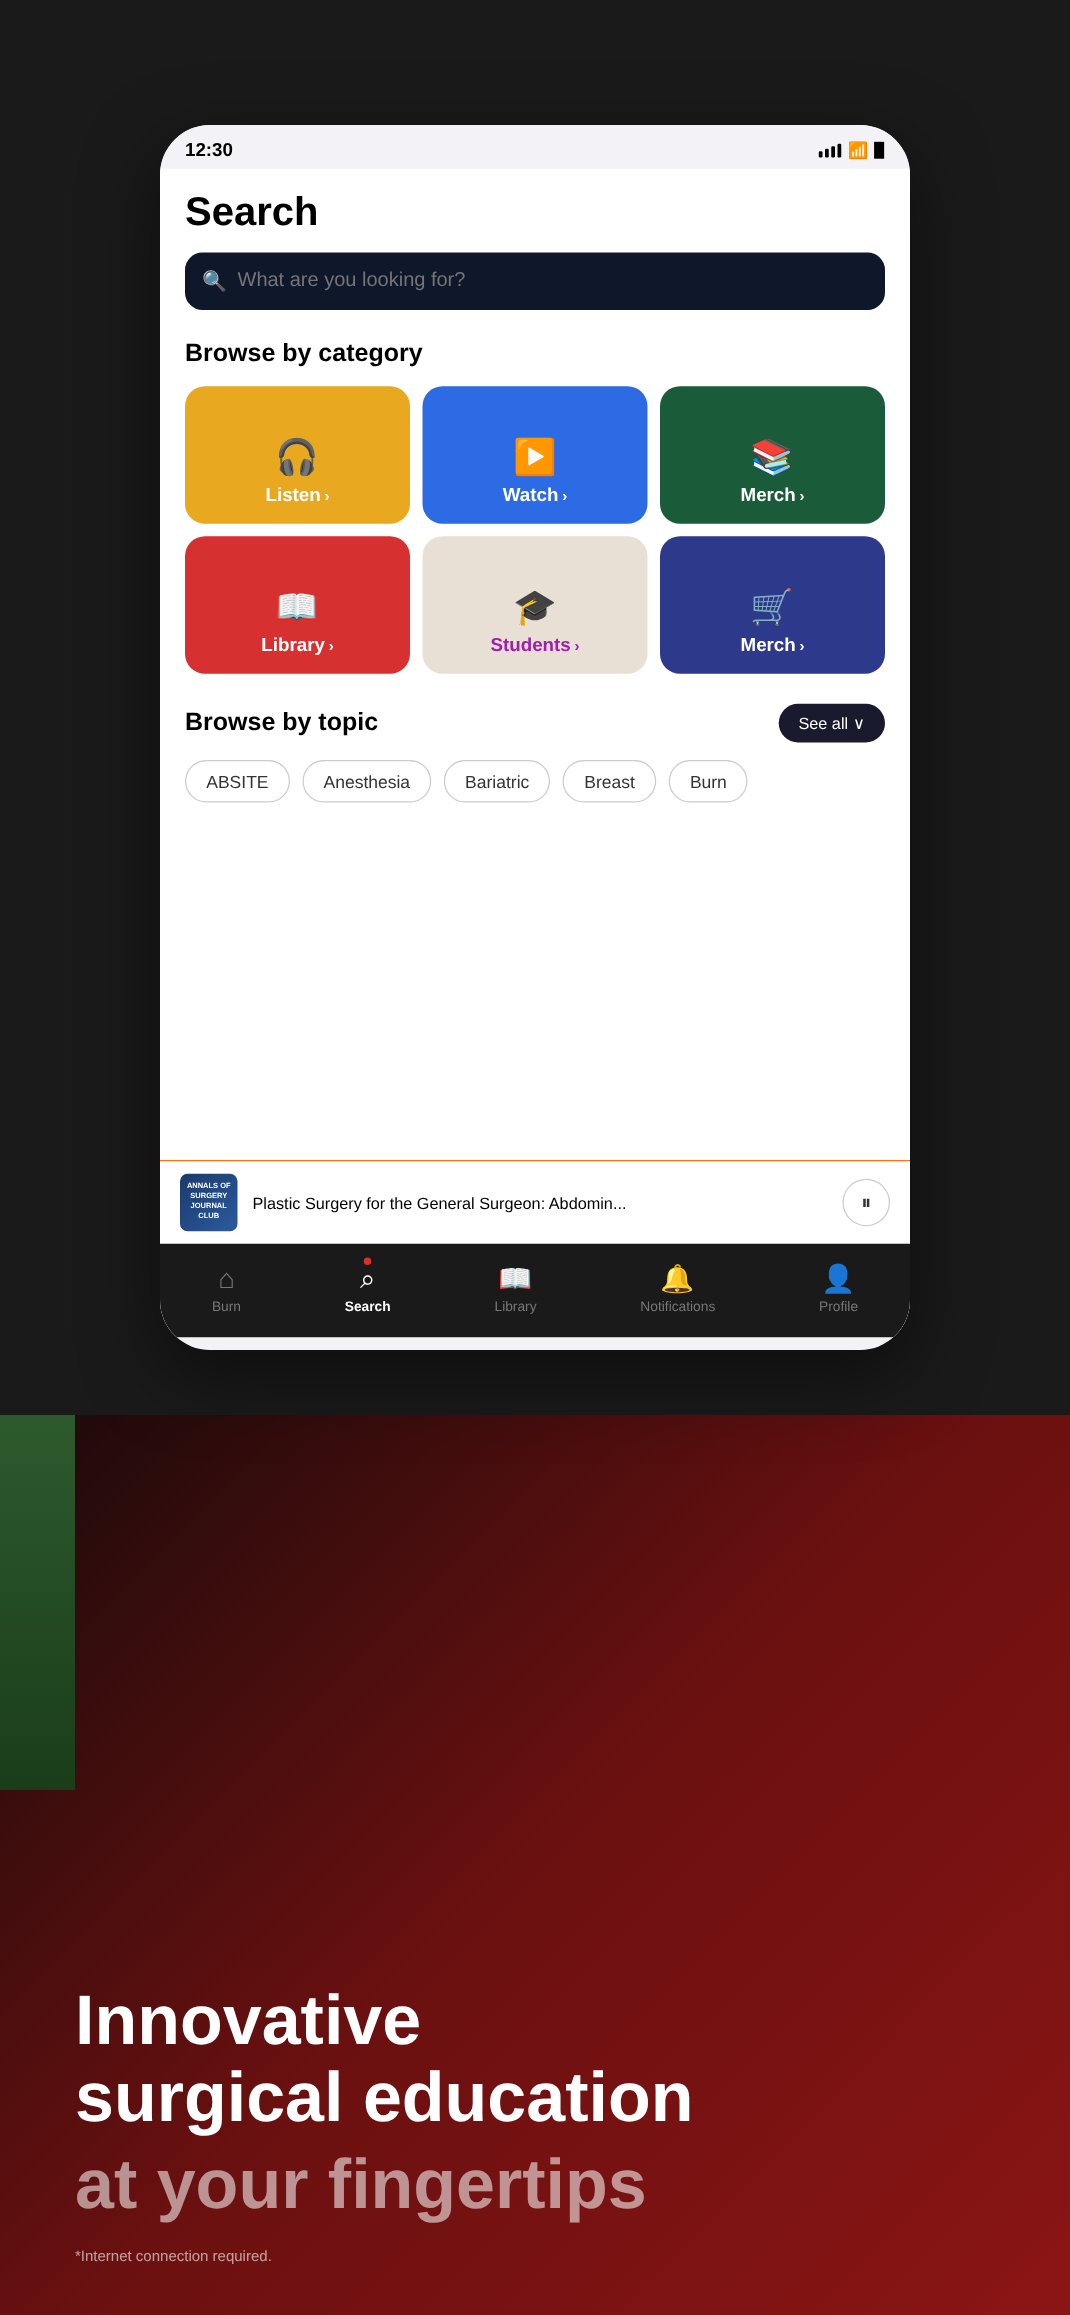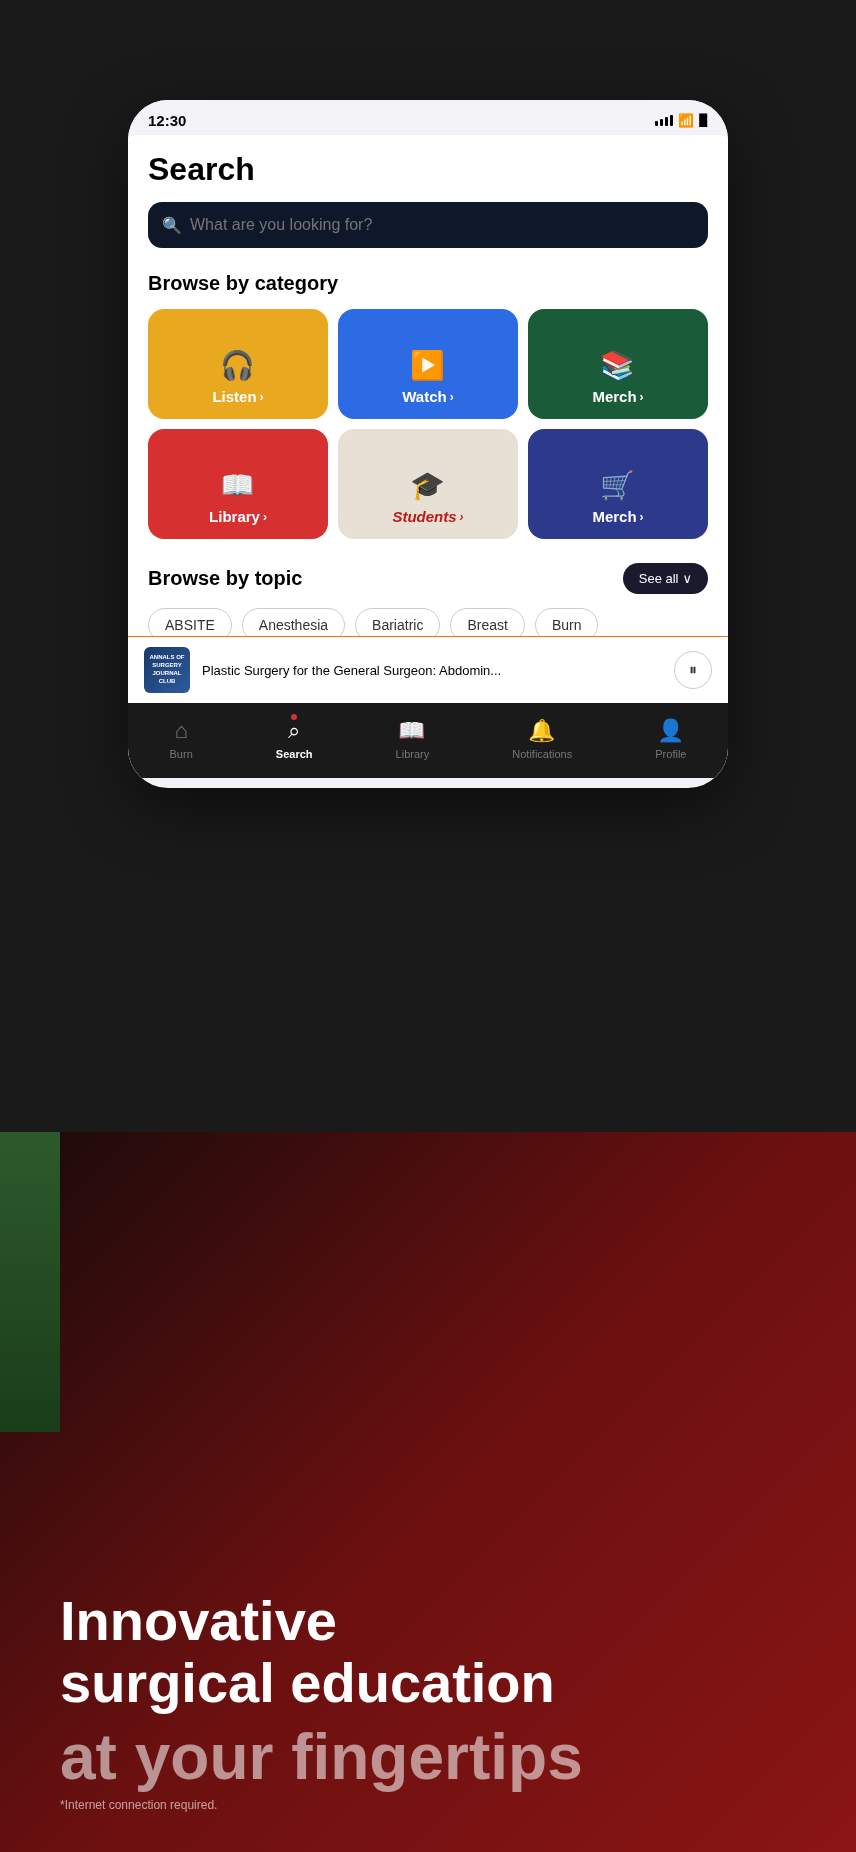--- a/index.html
+++ b/index.html
@@ -20,21 +20,21 @@
       background: #1a1a1a;
       z-index: 0;
     }
 
     
     .phone-frame {
       position: absolute;
       top: 100px;
       left: 128px;
       width: 600px;
-      height: 688px;
+      height: 980px;
       background: #f2f2f7;
       border-radius: 40px;
       box-shadow: 0 20px 60px rgba(0,0,0,0.5);
       overflow: hidden;
       z-index: 10;
     }
 
     
     .status-bar {
       display: flex;
@@ -160,21 +160,21 @@
     .category-card.students .category-icon { color: #222; }
 
     .category-label {
       font-size: 15px;
       font-weight: 600;
       color: #fff;
       display: flex;
       align-items: center;
       gap: 3px;
     }
-    .category-card.students .category-label { color: #b91c1c; font-style: italic; }
+    .category-card.students .category-label { color: #a21caf; }
     .category-arrow {
       font-size: 12px;
     }
 
     
     .topic-header {
       display: flex;
       justify-content: space-between;
       align-items: center;
       margin-bottom: 14px;
@@ -330,25 +330,25 @@
       z-index: 2;
     }
     .promo-headline {
       font-size: 56px;
       font-weight: 700;
       color: #fff;
       line-height: 1.1;
       margin-bottom: 8px;
     }
     .promo-subline {
-      font-size: 64px;
+      font-size: 56px;
       font-weight: 700;
       color: rgba(255,255,255,0.55);
       line-height: 1.1;
-      margin-bottom: 6px;
+      margin-bottom: 20px;
     }
     .promo-note {
       font-size: 12px;
       color: rgba(255,255,255,0.6);
     }
   </style>
 </head>
 <body>
 
 <div class="bg-overlay"></div>

